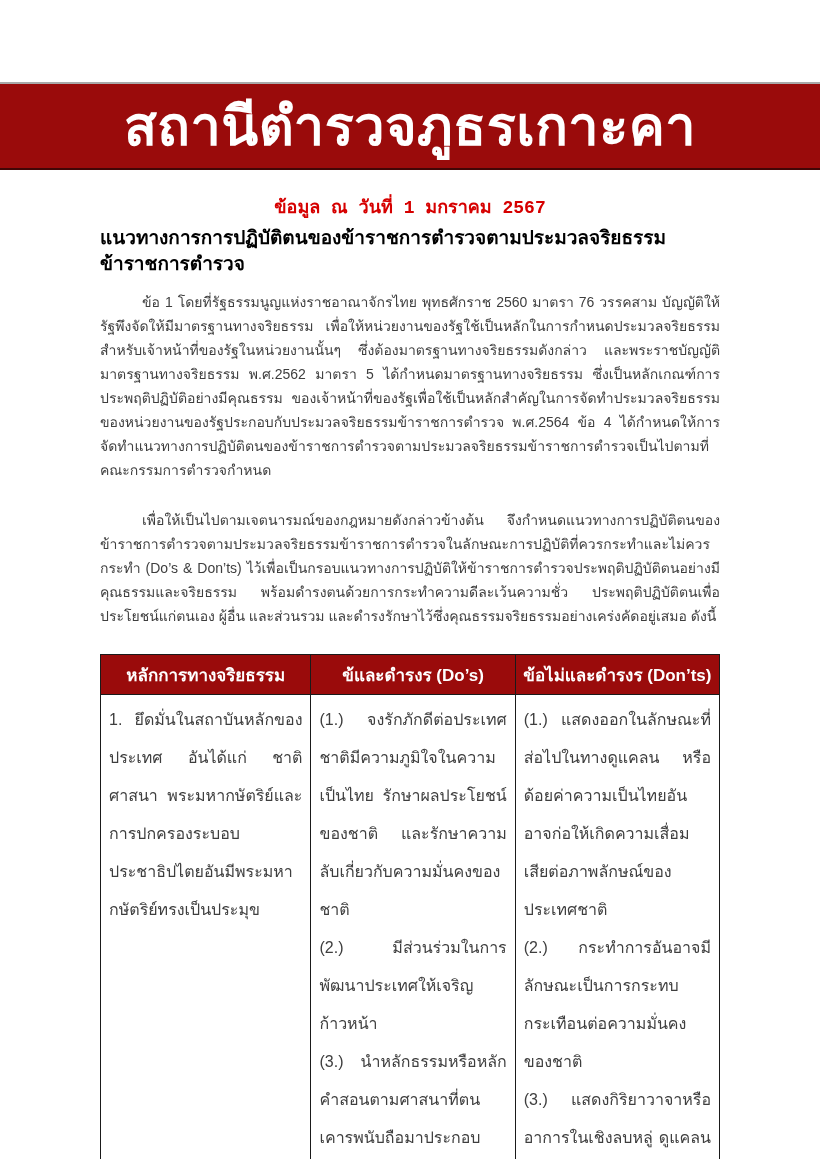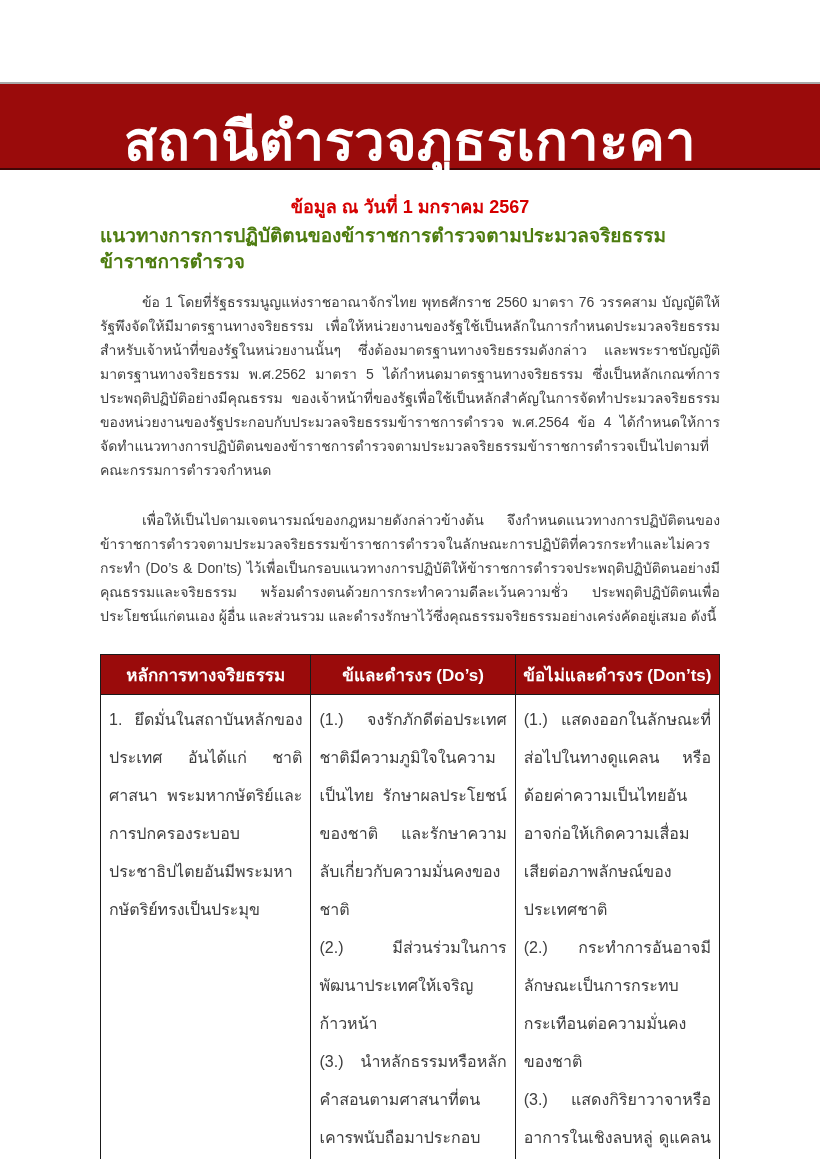--- a/index.html
+++ b/index.html
@@ -15,50 +15,49 @@
     position: relative;
   }
   
   .banner {
     margin-top: 82px;
     height: 84px;
     background: #9a0b0b;
     border-top: 2px solid #a9a9a9;
     border-bottom: 2px solid #420606;
     display: flex;
-    align-items: flex-end;
+    align-items: center;
     justify-content: center;
   }
   .banner h1 {
     margin: 0;
     color: #ffffff;
     font-size: 54px;
     font-weight: 700;
     letter-spacing: 0.5px;
     line-height: 1;
   }
   
   .content {
     padding: 0 100px;
   }
   .date-line {
     margin: 22px 0 4px 0;
     text-align: center;
-    font-family: Liberation Sans, sans-serif;
+    font-family: Liberation Mono, monospace;
     font-weight: 700;
     font-size: 18px;
     color: #d60000;
   }
   .doc-heading {
     margin: 2px 0 14px 0;
     font-size: 19px;
     font-weight: 700;
-    color: #4d7c0f;
+    color: #000000;
     line-height: 1.35;
-    font-family: Liberation Mono, monospace;
   }
   .body-para {
     margin: 0 0 26px 0;
     font-size: 14px;
     line-height: 24px;
     text-align: justify;
     text-indent: 42px;
     color: #3e3e3e;
   }
   

